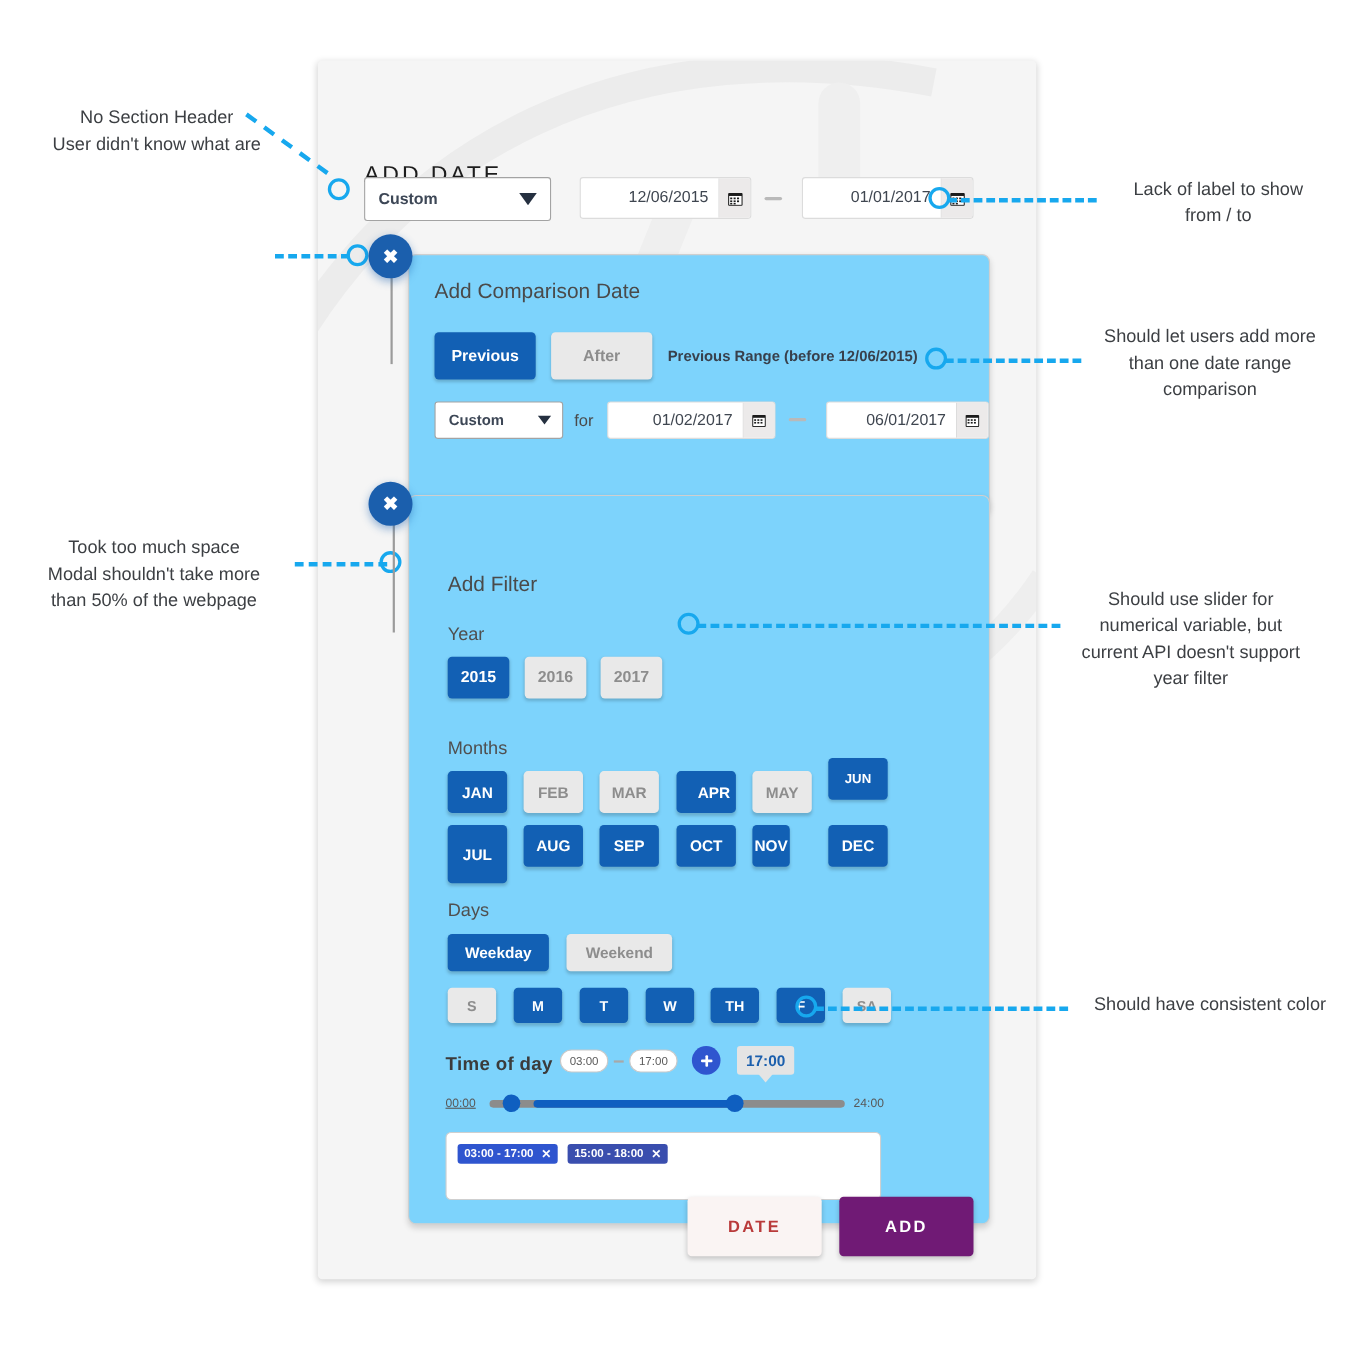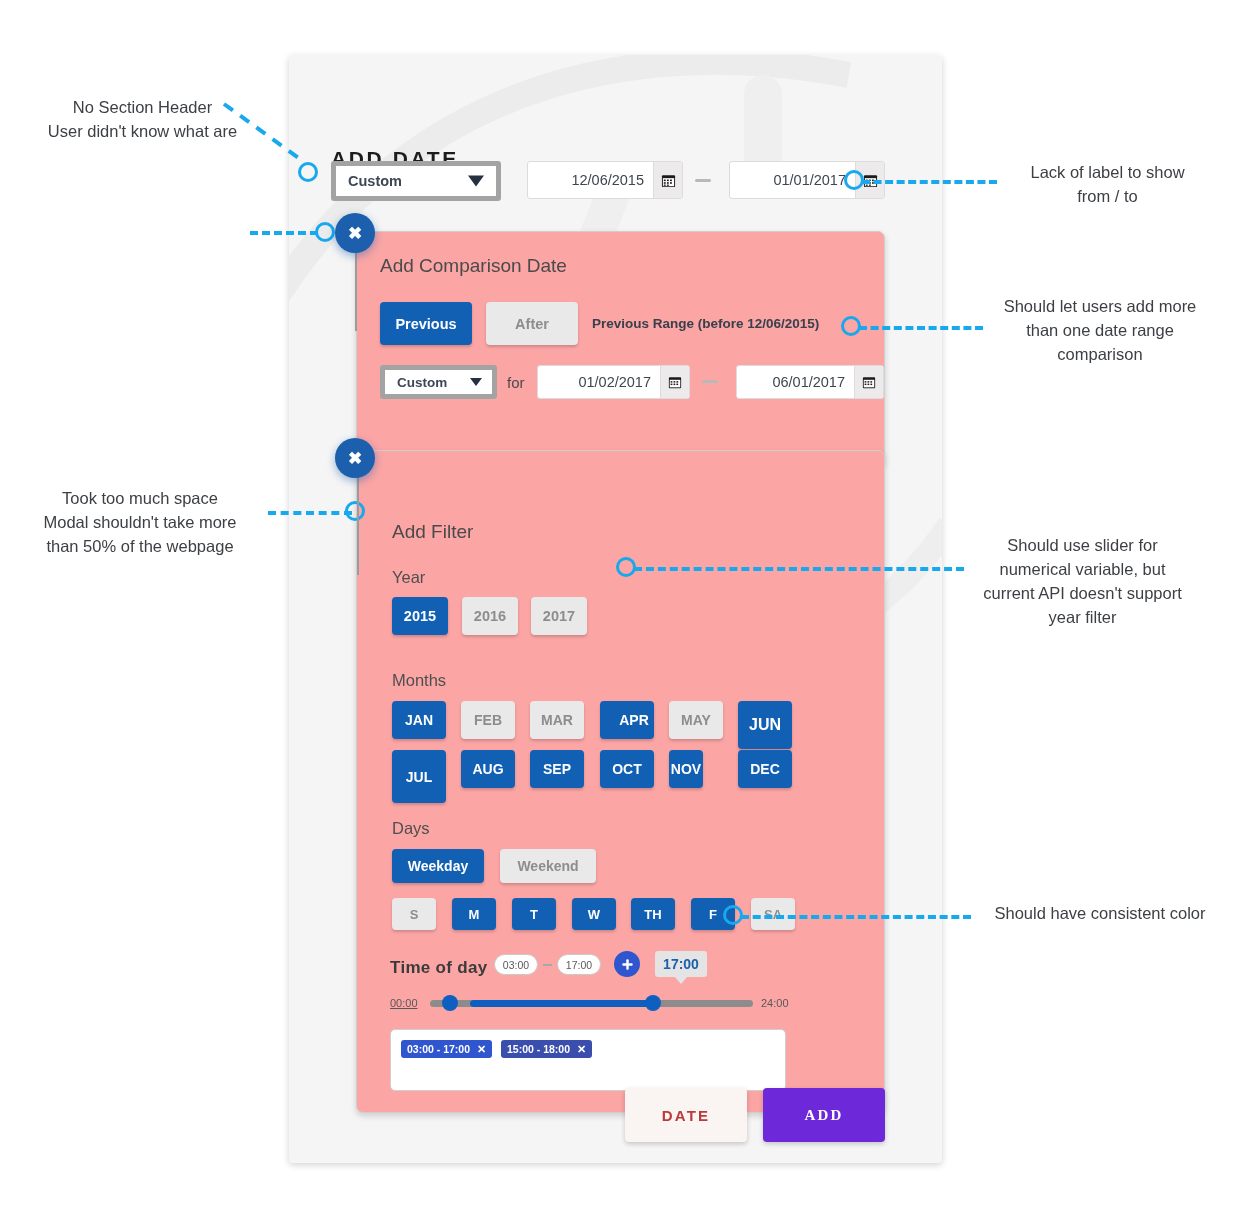--- a/index.html
+++ b/index.html
@@ -33,26 +33,26 @@
   .panel{
     position:absolute;left:289px;top:55px;width:653px;height:1108px;
     background:#f5f5f5;border-radius:4px;
     box-shadow:0 2px 7px rgba(0,0,0,.18);
     overflow:hidden;
   }
   .watermark{position:absolute;left:0;top:0;width:653px;height:1108px;opacity:1;}
 
   .title{
     position:absolute;left:42px;top:92px;
-    font-size:21px;font-weight:bold;letter-spacing:2.6px;color:#1c1c1c;
+    font-size:21px;font-weight:normal;letter-spacing:2.6px;color:#1c1c1c;
   }
 
   
   .select{
-    position:absolute;background:#fff;border:5px solid #a3a3a3;border-radius:3px;
+    position:absolute;background:#fff;border:1px solid #a3a3a3;border-radius:3px;
     box-sizing:border-box;
   }
   .select .sv{
     position:absolute;left:12px;top:50%;transform:translateY(-50%);
     font-size:14.5px;font-weight:bold;color:#3d4756;
   }
   .caret{
     position:absolute;right:12px;top:50%;transform:translateY(-50%);
     width:0;height:0;border-left:8px solid transparent;border-right:8px solid transparent;
     border-top:11px solid #253040;
@@ -68,22 +68,22 @@
   .calbtn{
     position:absolute;right:0;top:0;bottom:0;width:28px;
     background:#eceaea;border-left:1px solid #dcdcdc;
     display:flex;align-items:center;justify-content:center;
     border-radius:0 2px 2px 0;
   }
   .dashsep{position:absolute;width:16px;height:3px;background:#b9b9b9;border-radius:2px;}
 
   
   .card{
-    position:absolute;background:#fca5a5;border:1px solid #cfcfcf;border-radius:7px;
-    box-shadow:0 3px 6px rgba(0,0,0,.16);box-sizing:border-box;
+    position:absolute;background:#7dd3fc;border:1px solid #cfcfcf;border-radius:7px;
+    box-shadow:0 3px 6px rgba(0,0,0,.16);box-sizing:border-box;margin-left:15px;
   }
   .cardtitle{position:absolute;font-size:19px;color:#4a4a4a;}
   .closebtn{
     position:absolute;width:40px;height:40px;border-radius:50%;
     background:#1b5fad;box-shadow:0 3px 8px rgba(27,95,173,.45);
     display:flex;align-items:center;justify-content:center;
     color:#fff;font-size:17px;font-weight:bold;z-index:6;
   }
   .connector{position:absolute;width:2px;background:#9b9b9b;z-index:2;}
 
@@ -141,21 +141,21 @@
   .chip .x{margin-left:7px;font-weight:bold;font-size:11px;}
 
   
   .footbtn{
     position:absolute;border-radius:4px;
     display:flex;align-items:center;justify-content:center;
     font-size:15px;font-weight:bold;letter-spacing:2.2px;
     box-shadow:0 2px 5px rgba(0,0,0,.2);box-sizing:border-box;
   }
   .clearbtn{background:#faf4f3;color:#b93a3a;}
-  .addbtn{background:#6d28d9;color:#fff;font-family:Liberation Serif, serif;}
+  .addbtn{background:#701a75;color:#fff;}
 </style>
 </head>
 <body>
 
 <div class="root">
 
   <div class="panel">
 
     <svg class="watermark" viewBox="0 0 653 1108">
       <g fill="none" stroke="#ececec" stroke-width="26">
@@ -288,21 +288,21 @@
       <div class="btn on" style="left:35px;top:146px;width:56px;height:38px;font-size:14.5px;">2015</div>
       <div class="btn off" style="left:105px;top:146px;width:56px;height:38px;font-size:14.5px;">2016</div>
       <div class="btn off" style="left:174px;top:146px;width:56px;height:38px;font-size:14.5px;">2017</div>
 
       <div class="small-label" style="left:35px;top:220px;">Months</div>
       <div class="btn on" style="left:35px;top:250px;width:54px;height:38px;font-size:14px;">JAN</div>
       <div class="btn off" style="left:104px;top:250px;width:54px;height:38px;font-size:14px;">FEB</div>
       <div class="btn off" style="left:173px;top:250px;width:54px;height:38px;font-size:14px;">MAR</div>
       <div class="btn on" style="left:243px;top:250px;width:54px;height:38px;font-size:14px;padding-left:14px;">APR</div>
       <div class="btn off" style="left:312px;top:250px;width:54px;height:38px;font-size:14px;">MAY</div>
-      <div class="btn on" style="left:381px;top:250px;width:54px;height:48px;font-size:16px;">JUN</div>
+      <div class="btn on" style="left:381px;top:238px;width:54px;height:38px;font-size:12px;">JUN</div>
       <div class="btn on" style="left:35px;top:299px;width:54px;height:53px;font-size:14px;">JUL</div>
       <div class="btn on" style="left:104px;top:299px;width:54px;height:38px;font-size:14px;">AUG</div>
       <div class="btn on" style="left:173px;top:299px;width:54px;height:38px;font-size:14px;">SEP</div>
       <div class="btn on" style="left:243px;top:299px;width:54px;height:38px;font-size:14px;">OCT</div>
       <div class="btn on" style="left:312px;top:299px;width:34px;height:38px;font-size:14px;">NOV</div>
       <div class="btn on" style="left:381px;top:299px;width:54px;height:38px;font-size:14px;">DEC</div>
 
       <div class="small-label" style="left:35px;top:368px;">Days</div>
       <div class="btn on" style="left:35px;top:398px;width:92px;height:34px;font-size:14px;">Weekday</div>
       <div class="btn off" style="left:143px;top:398px;width:96px;height:34px;font-size:14px;">Weekend</div>

